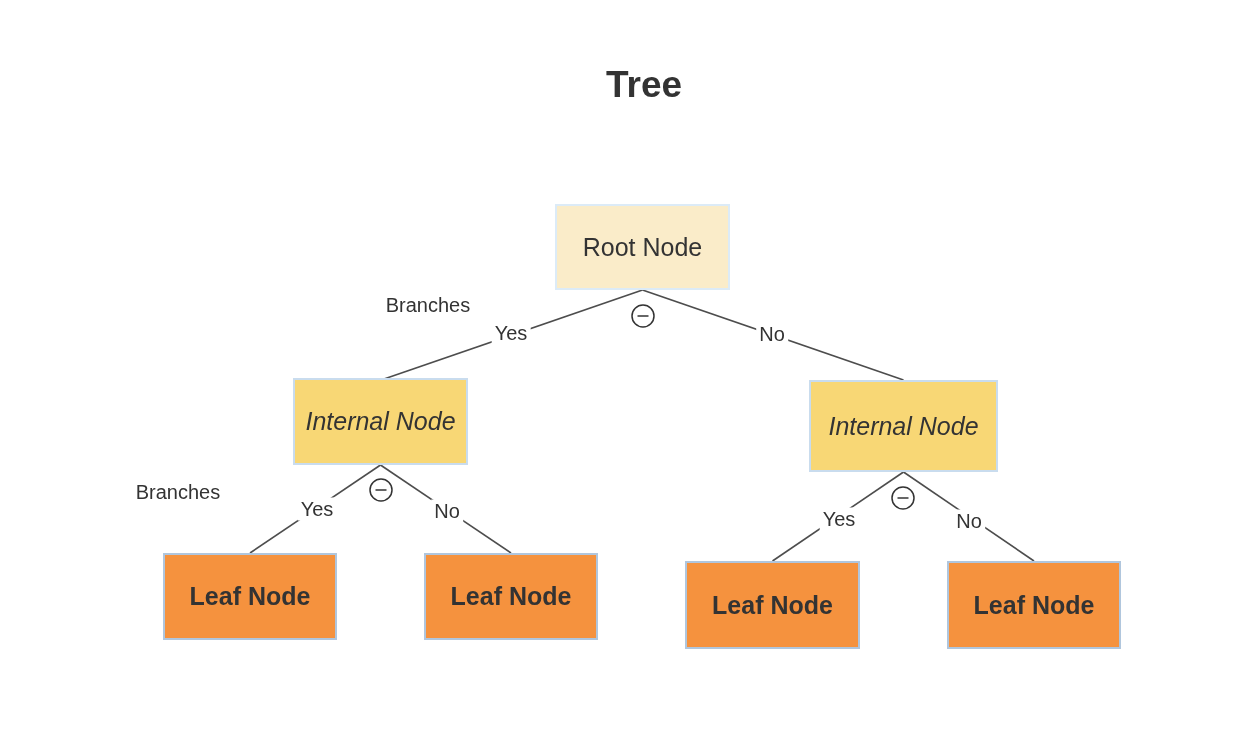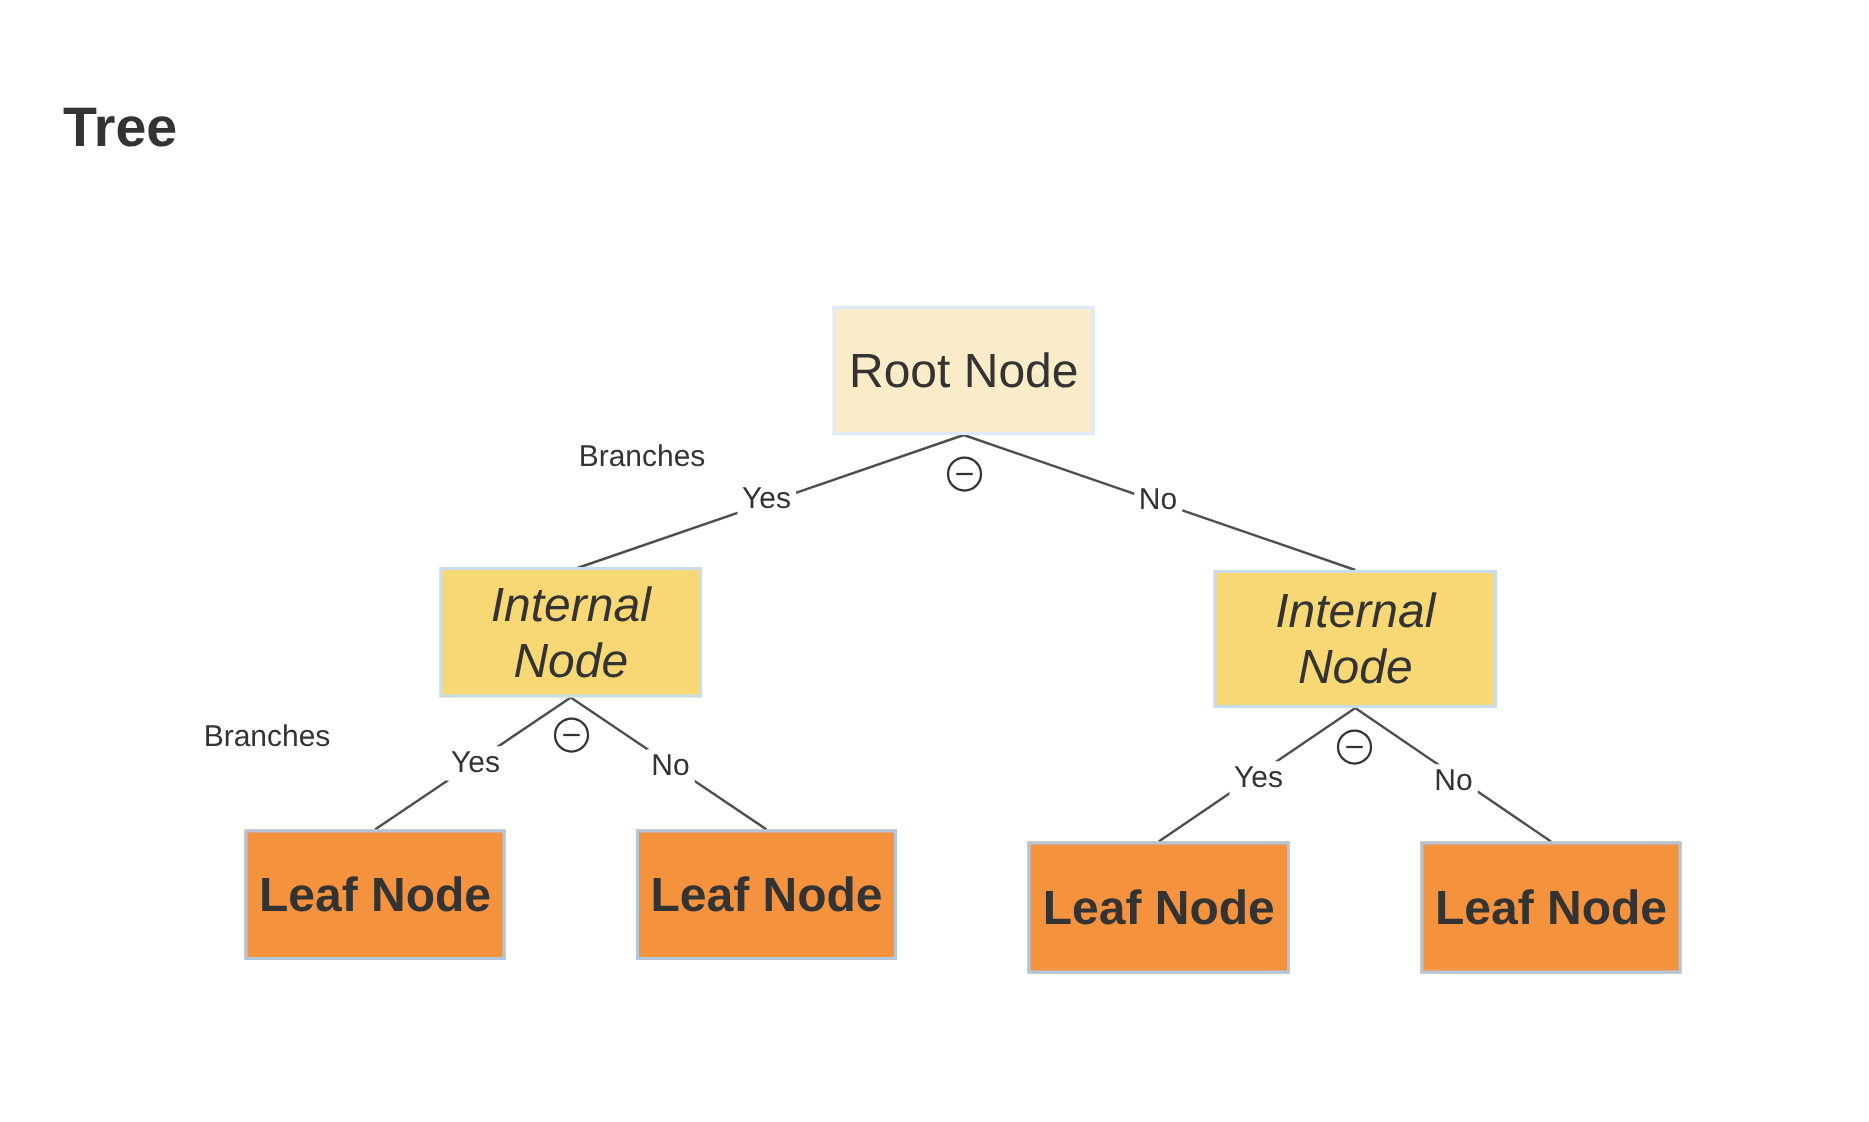--- a/index.html
+++ b/index.html
@@ -14,20 +14,21 @@
     background: var(--background, #ffffff);
     font-family: "Liberation Sans", sans-serif;
     overflow: hidden;
   }
   .title {
     position: absolute;
     left: 6px;
     right: 0;
     top: 64px;
     margin: 0;
+    text-align: center;
     font-size: 37px;
     font-weight: bold;
     color: var(--text, #333333);
     padding-left: 36px;
   }
   .edges {
     position: absolute;
     left: 0;
     top: 0;
   }
@@ -43,21 +44,21 @@
   .collapse line {
     stroke: var(--text, #333333);
     stroke-width: 1.5;
   }
   .collapse { cursor: pointer; }
   .node {
     position: absolute;
     display: flex;
     align-items: center;
     justify-content: center;
-    font-size: 32px;
+    font-size: 25px;
     color: var(--text, #333333);
     box-sizing: border-box;
     text-align: center;
   }
   .node-root {
     background: var(--root-fill, #faecc9);
     border: 2px solid var(--root-border, #dcebf7);
   }
   .node-internal {
     background: var(--internal-fill, #f8d775);

